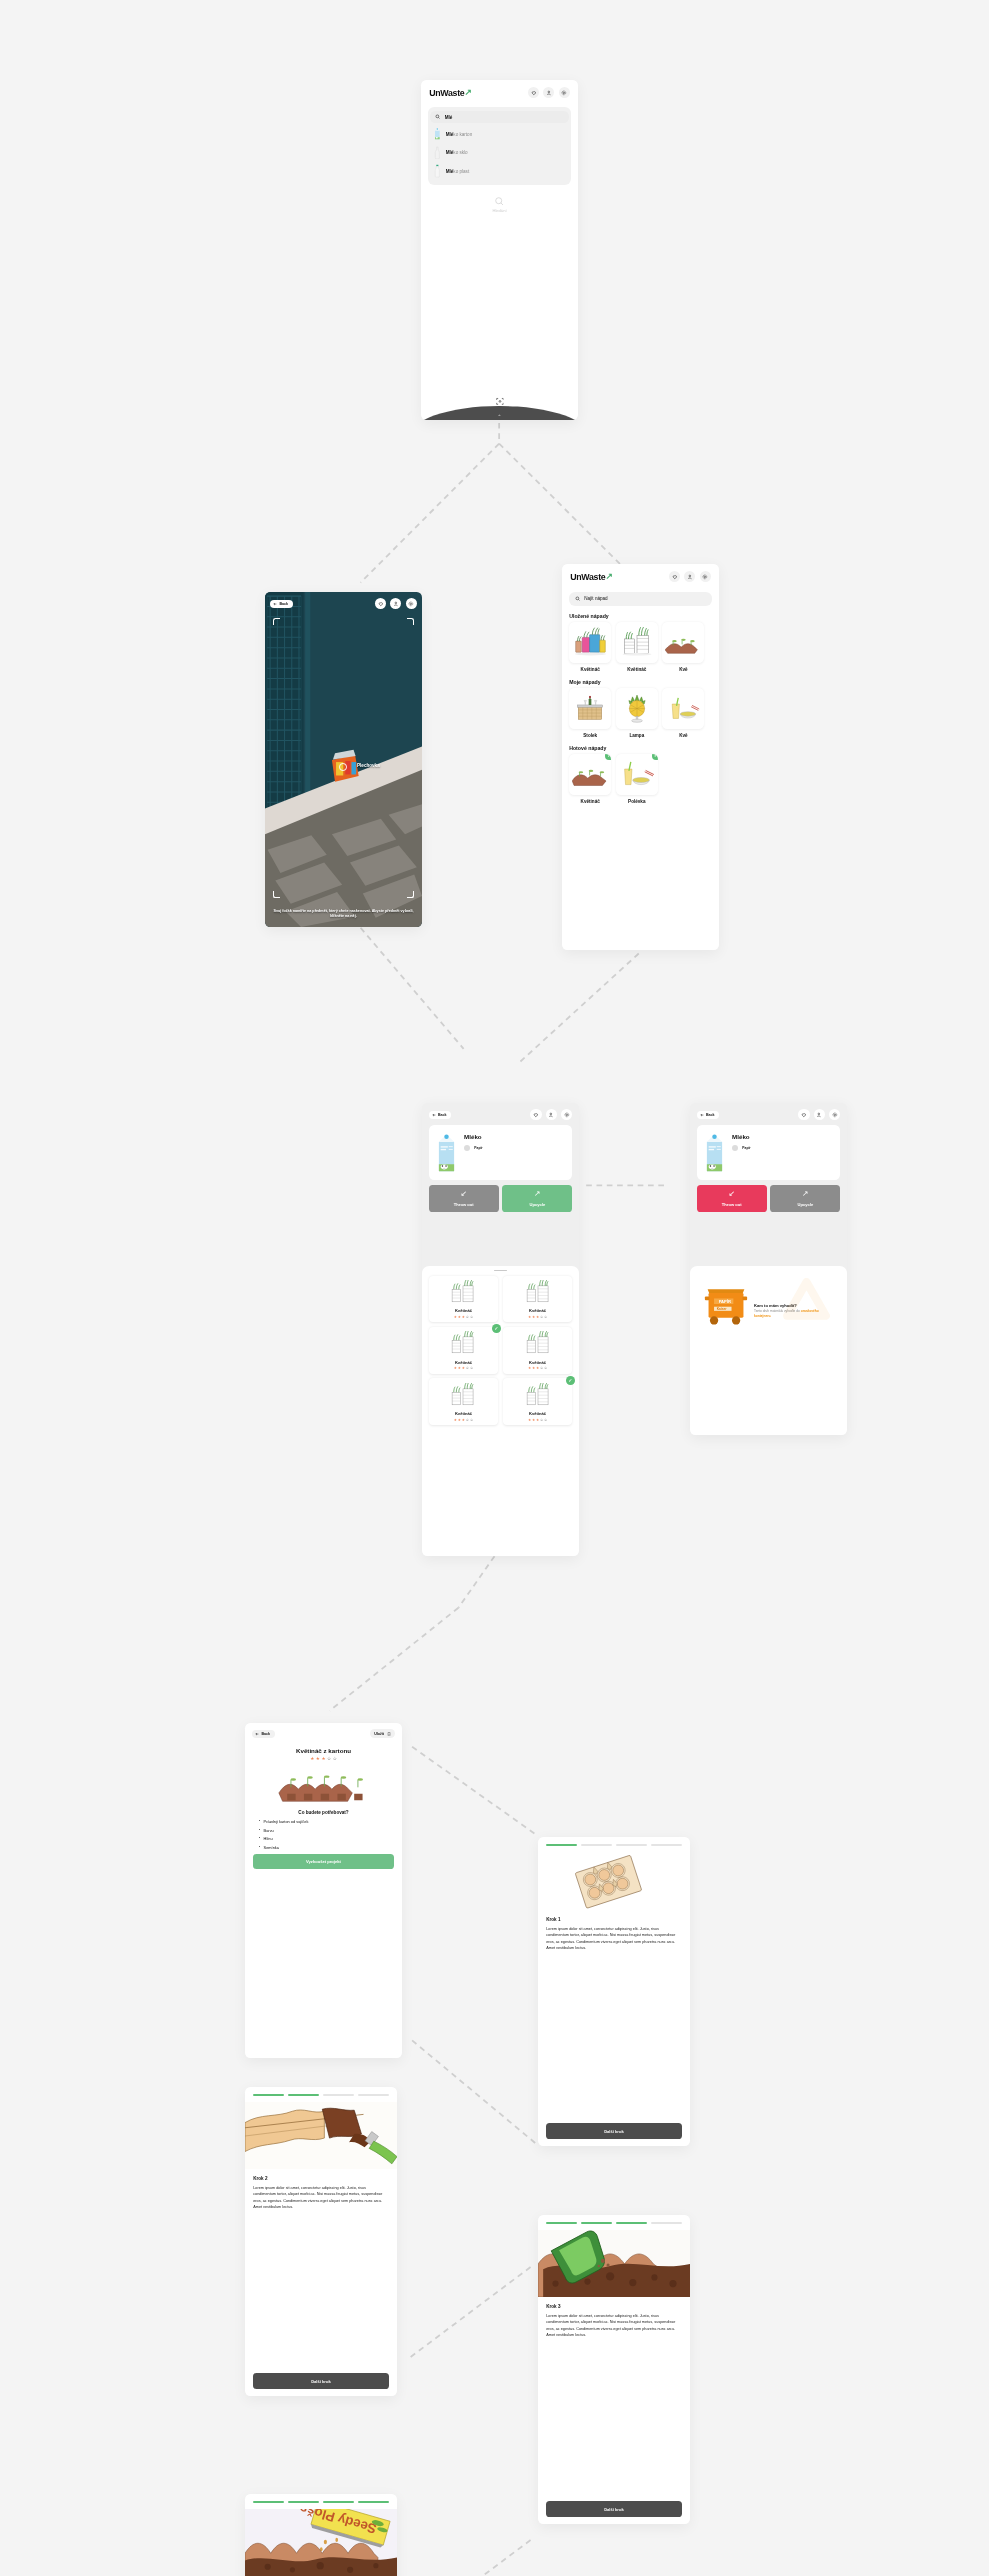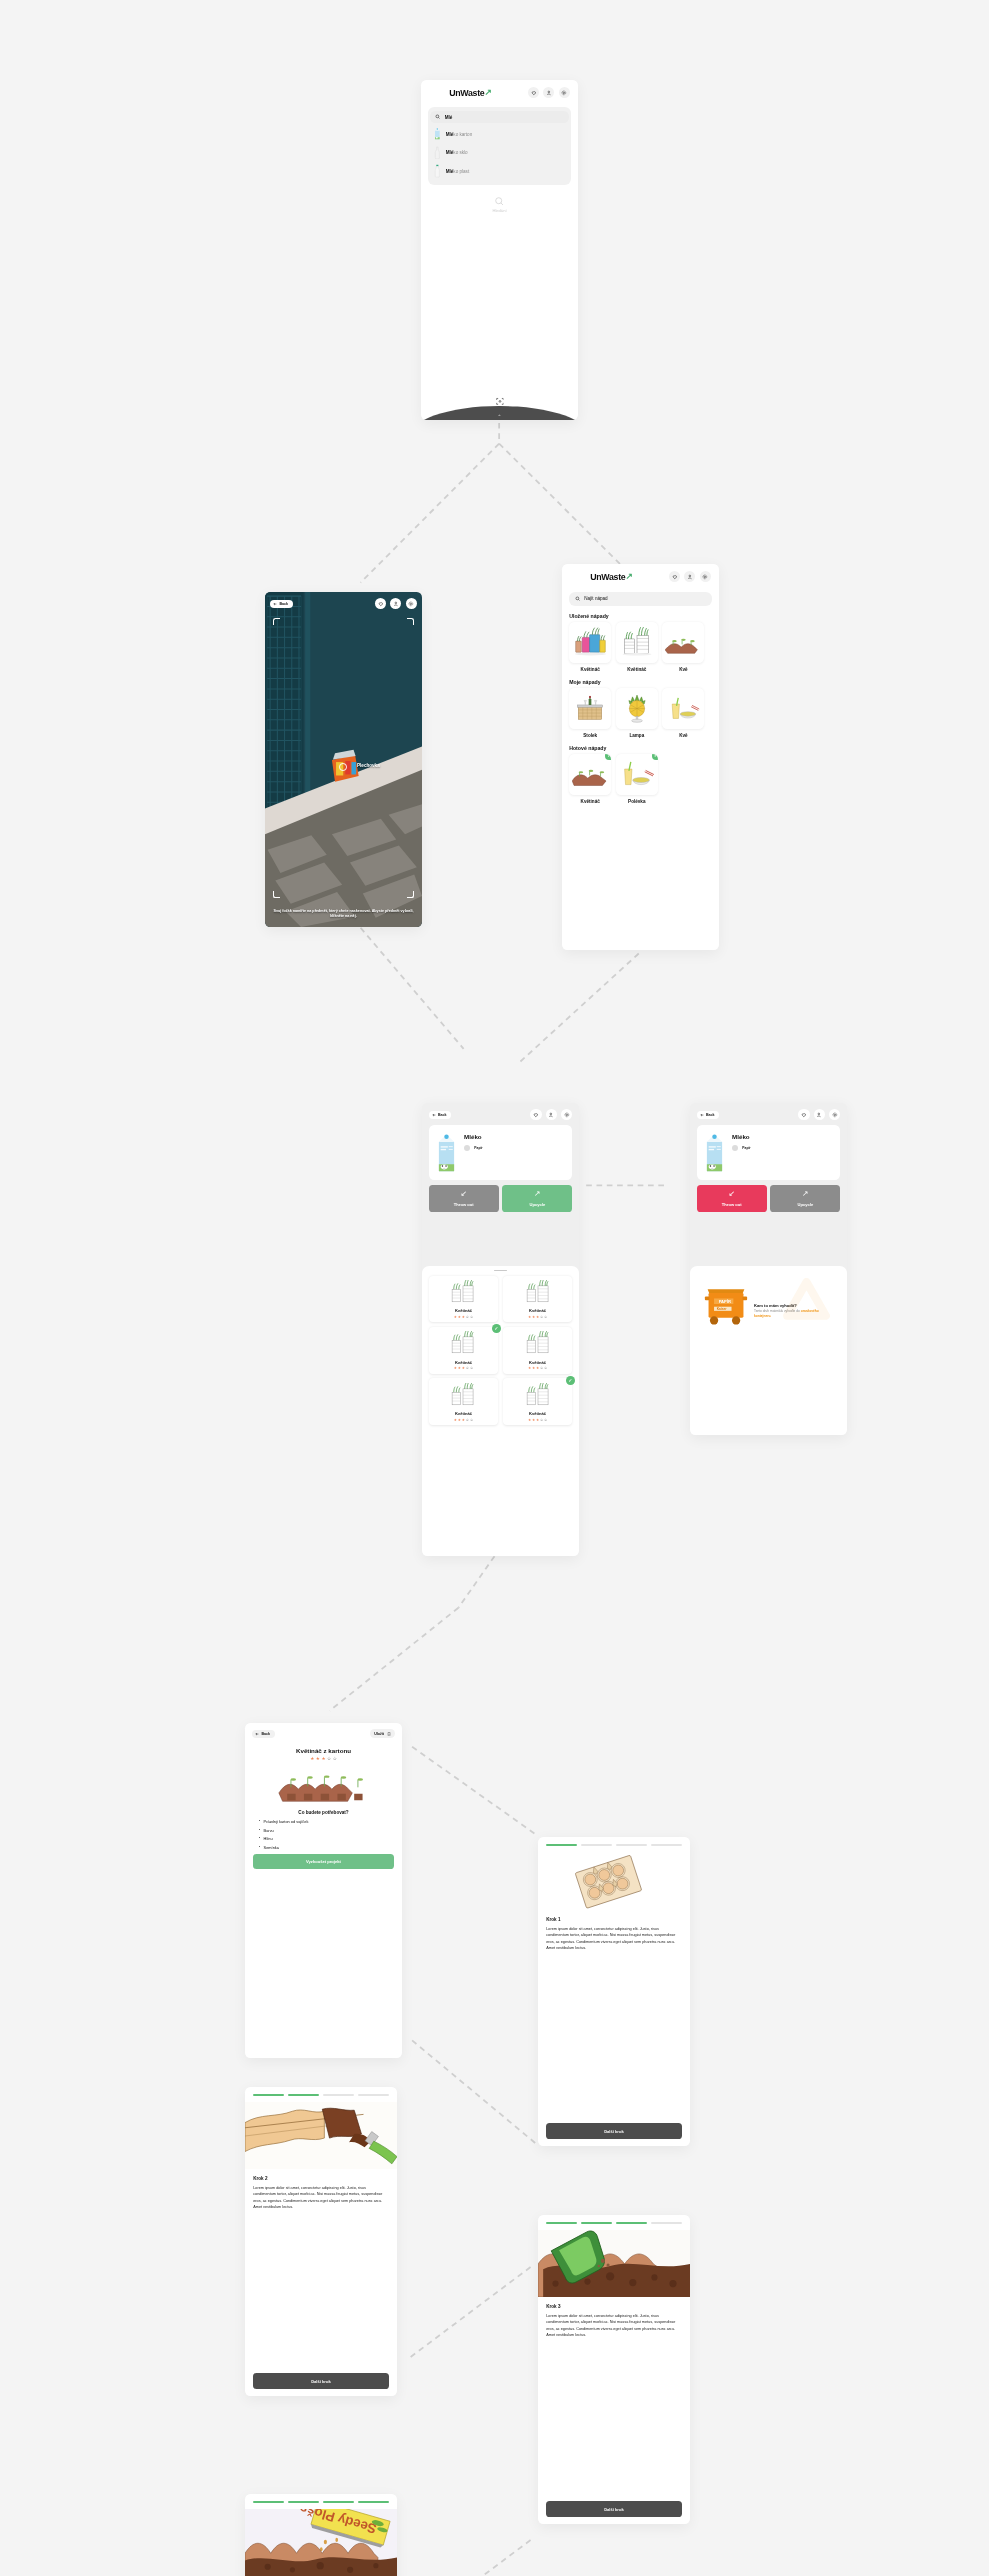--- a/index.html
+++ b/index.html
@@ -14,21 +14,21 @@
 
   
   .phone {
     position:absolute; background:#ffffff; border-radius:5.2px; overflow:hidden;
     box-shadow:0 3.1px 13.4px rgba(0,0,0,0.055);
   }
   .phone.grey { background:#efefef; }
 
   
   .app-head { display:flex; align-items:center; justify-content:space-between; padding:7.2px 8.2px 3.1px; }
-  .logo { display:flex; align-items:flex-start; font-size:8.8px; font-weight:700; letter-spacing:-0.3px; color:#111;margin-left:20px; }
+  .logo { display:flex; align-items:flex-start; font-size:8.8px; font-weight:700; letter-spacing:-0.3px; color:#111; }
   .logo .arrow { color:#4caf72; font-weight:700; margin-left:0px; font-size:8.8px; line-height:1; }
   .head-icons { display:flex; gap:4.1px; }
   .icon-btn {
     width:11.3px;height:11.3px;border-radius:50%;background:#f1f1f1;
     display:flex;align-items:center;justify-content:center;
   }
   .icon-btn svg { width:5.7px;height:5.7px; }
   .icon-btn.white { background:#fff; }
 
   

